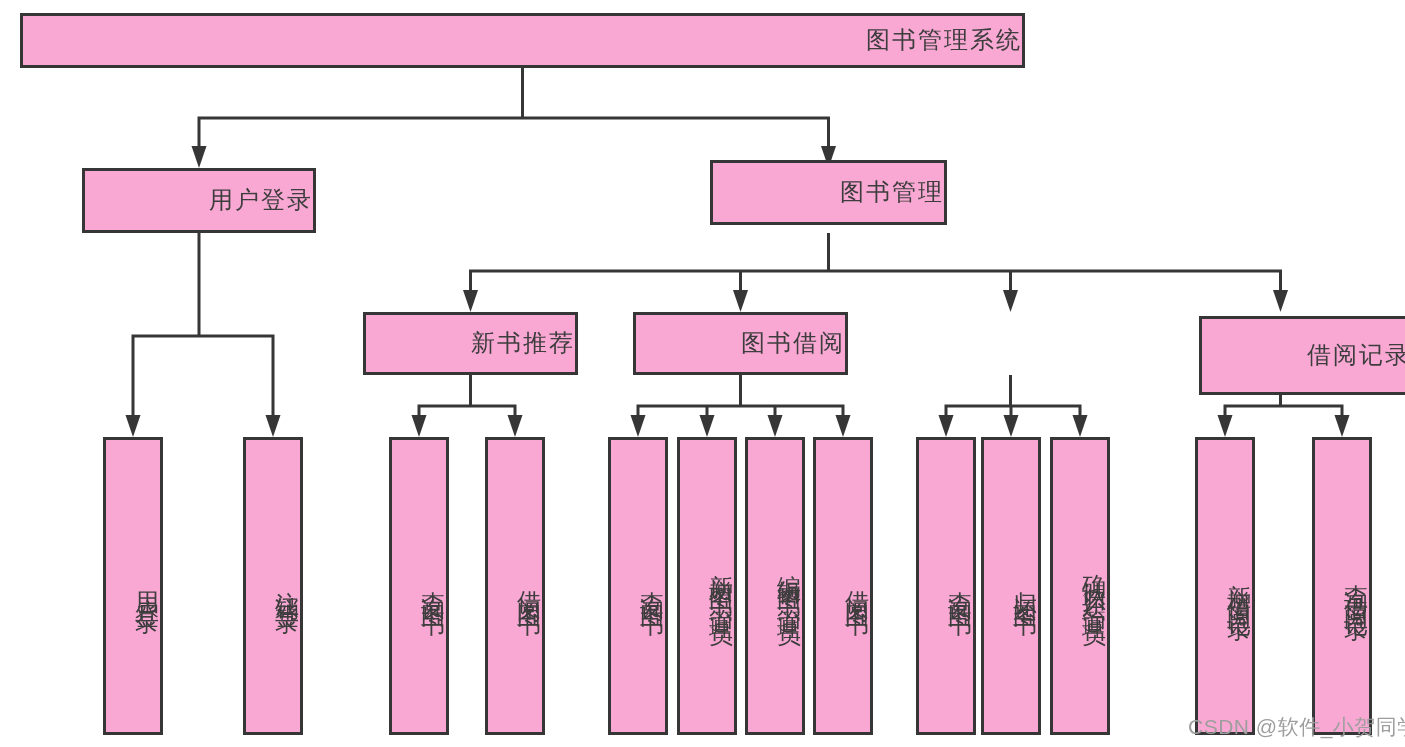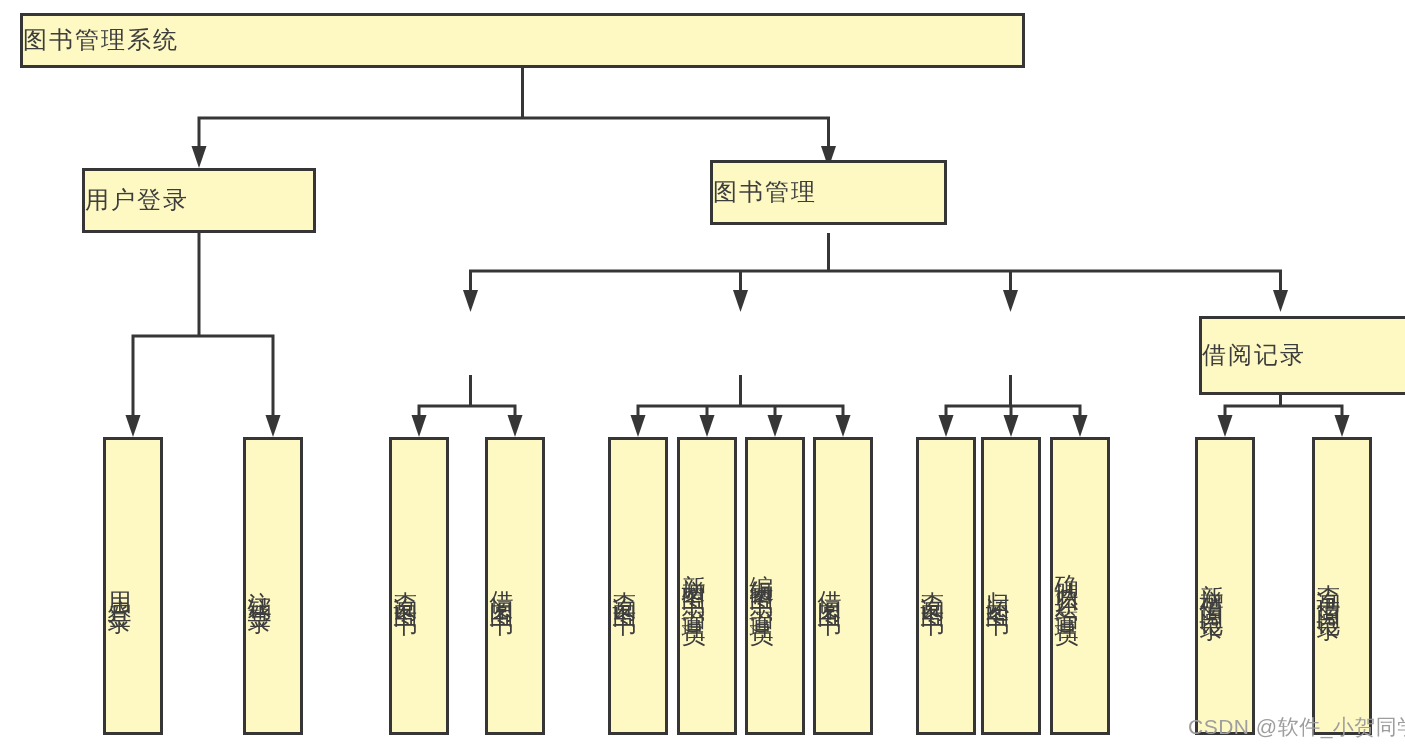--- a/index.html
+++ b/index.html
@@ -3,22 +3,22 @@
 <meta charset="utf-8">
 <style>
   html,body { margin:0; padding:0; background:#ffffff; }
   .canvas {
     position:relative; width:1405px; height:747px; background:#ffffff;
     font-family:"Liberation Sans", sans-serif; overflow:hidden;
   }
   svg.wires { position:absolute; left:0; top:0; width:1405px; height:747px; display:block; }
   .node {
     position:absolute; box-sizing:border-box;
-    border:3px solid #363636; background:#fef9c3;
-    display:flex; align-items:center; justify-content:flex-start;
+    border:3px solid #363636; background:#f9a8d4;
+    display:flex; align-items:center; justify-content:flex-end;
     color:#3d3d3d;
   }
   .node.h span {
     font-size:24px; letter-spacing:2px; white-space:nowrap;
     line-height:1.2;
   }
   .node.v span {
     writing-mode:vertical-rl; text-orientation:mixed;
     font-size:24px; letter-spacing:7px; line-height:1.1;
     white-space:nowrap;
@@ -78,20 +78,26 @@
 
   <div class="node h" style="left: 20px; top: 13px; width: 1005px; height: 55px;">
       <span>图书管理系统</span>
     </div>
     <div class="node h" style="left: 82px; top: 168px; width: 234px; height: 65px;">
       <span>用户登录</span>
     </div>
     <div class="node h" style="left: 710px; top: 160px; width: 237px; height: 65px;">
       <span>图书管理</span>
     </div>
+    <div class="node h" style="left: 363px; top: 312px; width: 215px; height: 63px;">
+      <span>新书推荐</span>
+    </div>
+    <div class="node h" style="left: 633px; top: 312px; width: 215px; height: 63px;">
+      <span>图书借阅</span>
+    </div>
     <div class="node h" style="left: 1173px; top: 316px; width: 215px; height: 79px; margin-left: 26px;">
       <span>借阅记录</span>
     </div>
     <div class="node v" style="left: 103px; top: 437px; width: 60px; height: 298px;">
       <span>用户登录</span>
     </div>
     <div class="node v" style="left: 243px; top: 437px; width: 60px; height: 298px;">
       <span>注销登录</span>
     </div>
     <div class="node v" style="left: 389px; top: 437px; width: 60px; height: 298px;">

